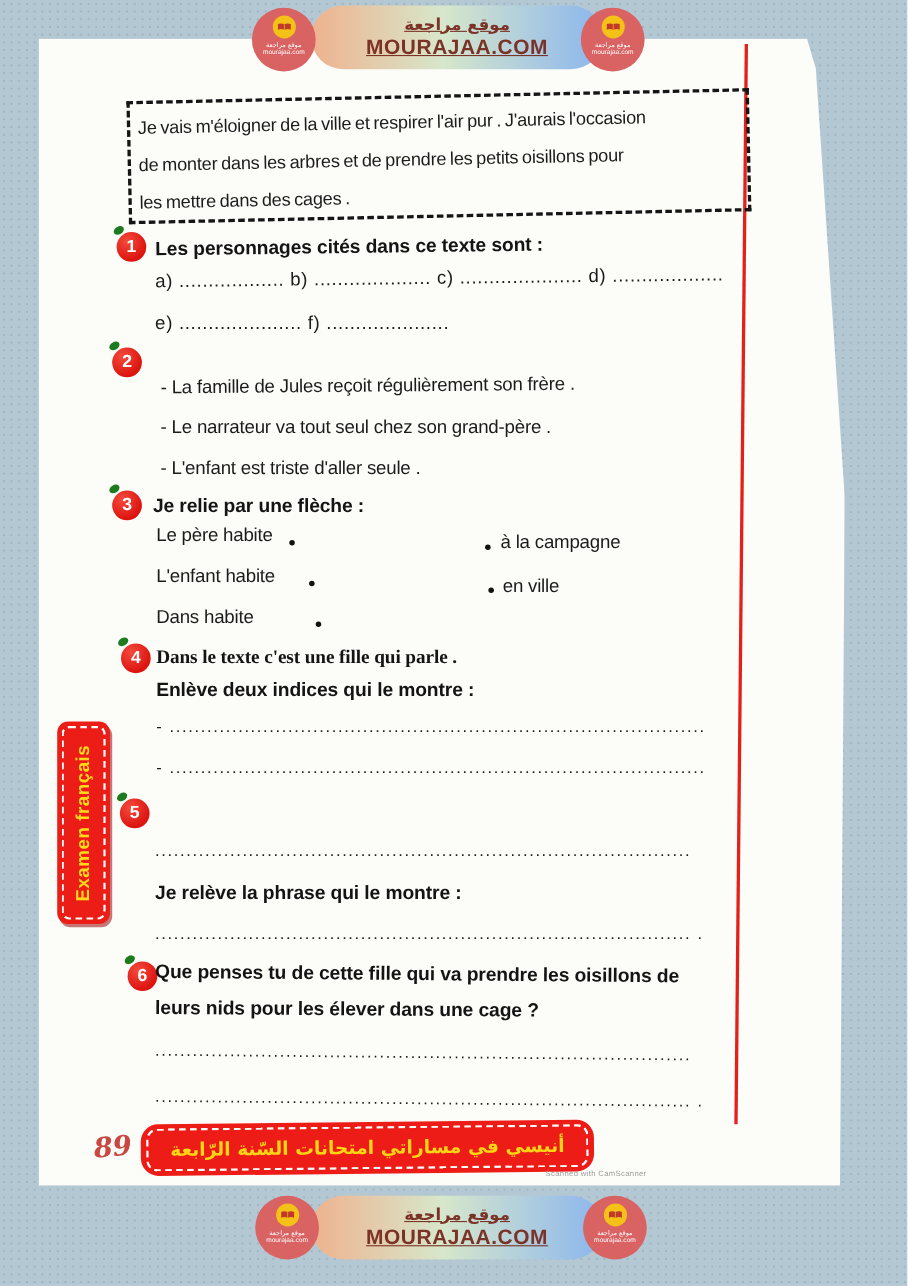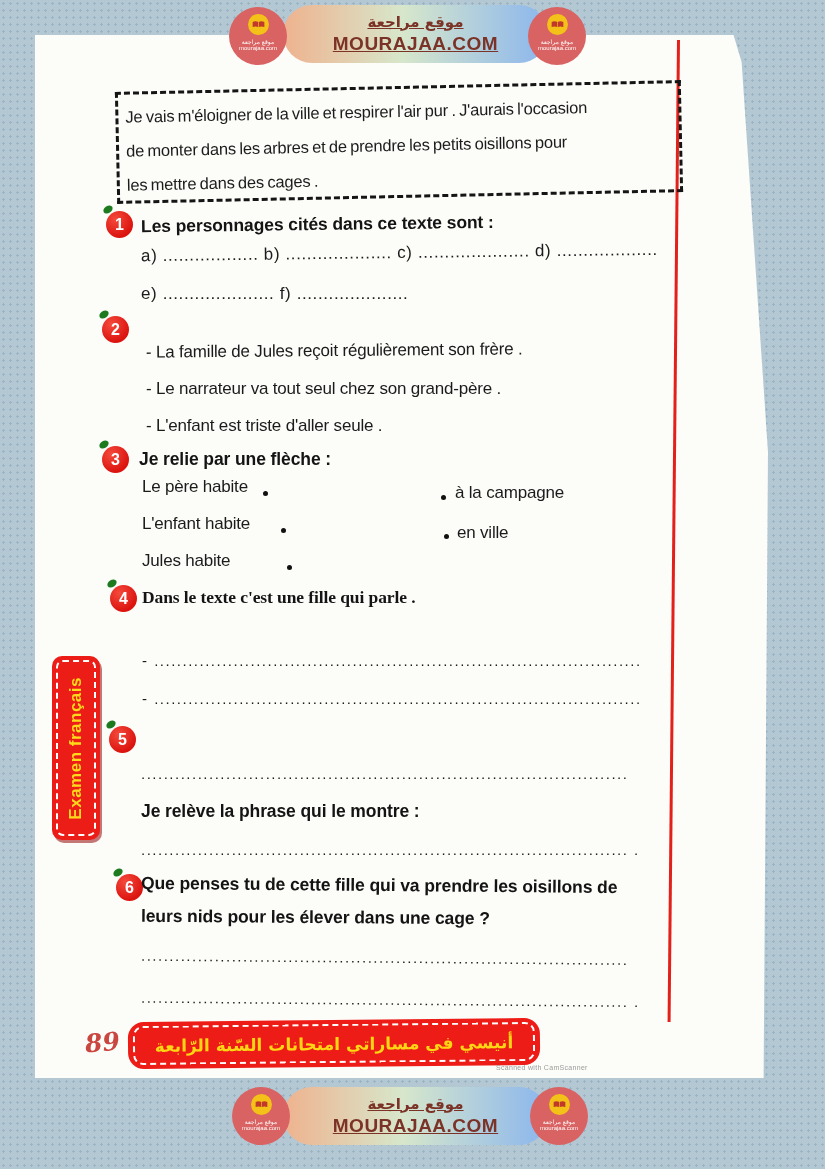--- a/index.html
+++ b/index.html
@@ -90,34 +90,35 @@
   <div class="abs qtext" style="left:146px;top:379px;">- Le narrateur va tout seul chez son grand-père .</div>
   <div class="abs qtext" style="left:146px;top:416px;">- L'enfant est triste d'aller seule .</div>
 
   <div class="abs apple" style="left:102px;top:446px;">
     <span class="leaf"></span>
     <span>3</span>
   </div>
   <div class="abs qtitle" style="left:139px;top:449px;">Je relie par une flèche :</div>
   <div class="abs qtext" style="left:142px;top:477px;text-align:center;">Le père habite</div>
   <div class="abs qtext" style="left:142px;top:514px;">L'enfant habite</div>
-  <div class="abs qtext" style="left:142px;top:551px;">Jules habite</div>
+  <div class="abs qtext" style="left:142px;top:551px;">Dans habite</div>
   <div class="abs dot" style="left:263px;top:491px;"></div>
   <div class="abs dot" style="left:281px;top:528px;"></div>
   <div class="abs dot" style="left:287px;top:565px;"></div>
   <div class="abs dot" style="left:441px;top:495px;"></div>
   <div class="abs dot" style="left:444px;top:534px;"></div>
   <div class="abs qtext" style="left:455px;top:483px;">à la campagne</div>
   <div class="abs qtext" style="left:457px;top:523px;">en ville</div>
 
   <div class="abs apple" style="left:110px;top:585px;">
     <span class="leaf"></span>
     <span>4</span>
   </div>
   <div class="abs qtitle" style="left:142px;top:587px;font-family:Liberation Serif, serif;">Dans le texte c'est une fille qui parle .</div>
+  <div class="abs qtitle" style="left:142px;top:617px;">Enlève deux indices qui le montre :</div>
   <div class="abs dots" style="left:142px;top:652px;width:525px;">- ......................................................................................</div>
   <div class="abs dots" style="left:142px;top:690px;width:525px;">- ......................................................................................</div>
 
   <div class="abs apple" style="left:109px;top:726px;">
     <span class="leaf"></span>
     <span>5</span>
   </div>
   <div class="abs dots" style="left:141px;top:765px;width:525px;">......................................................................................</div>
   <div class="abs qtitle" style="left:141px;top:801px;">Je relève la phrase qui le montre :</div>
   <div class="abs dots" style="left:141px;top:841px;width:528px;">...................................................................................... .</div>

